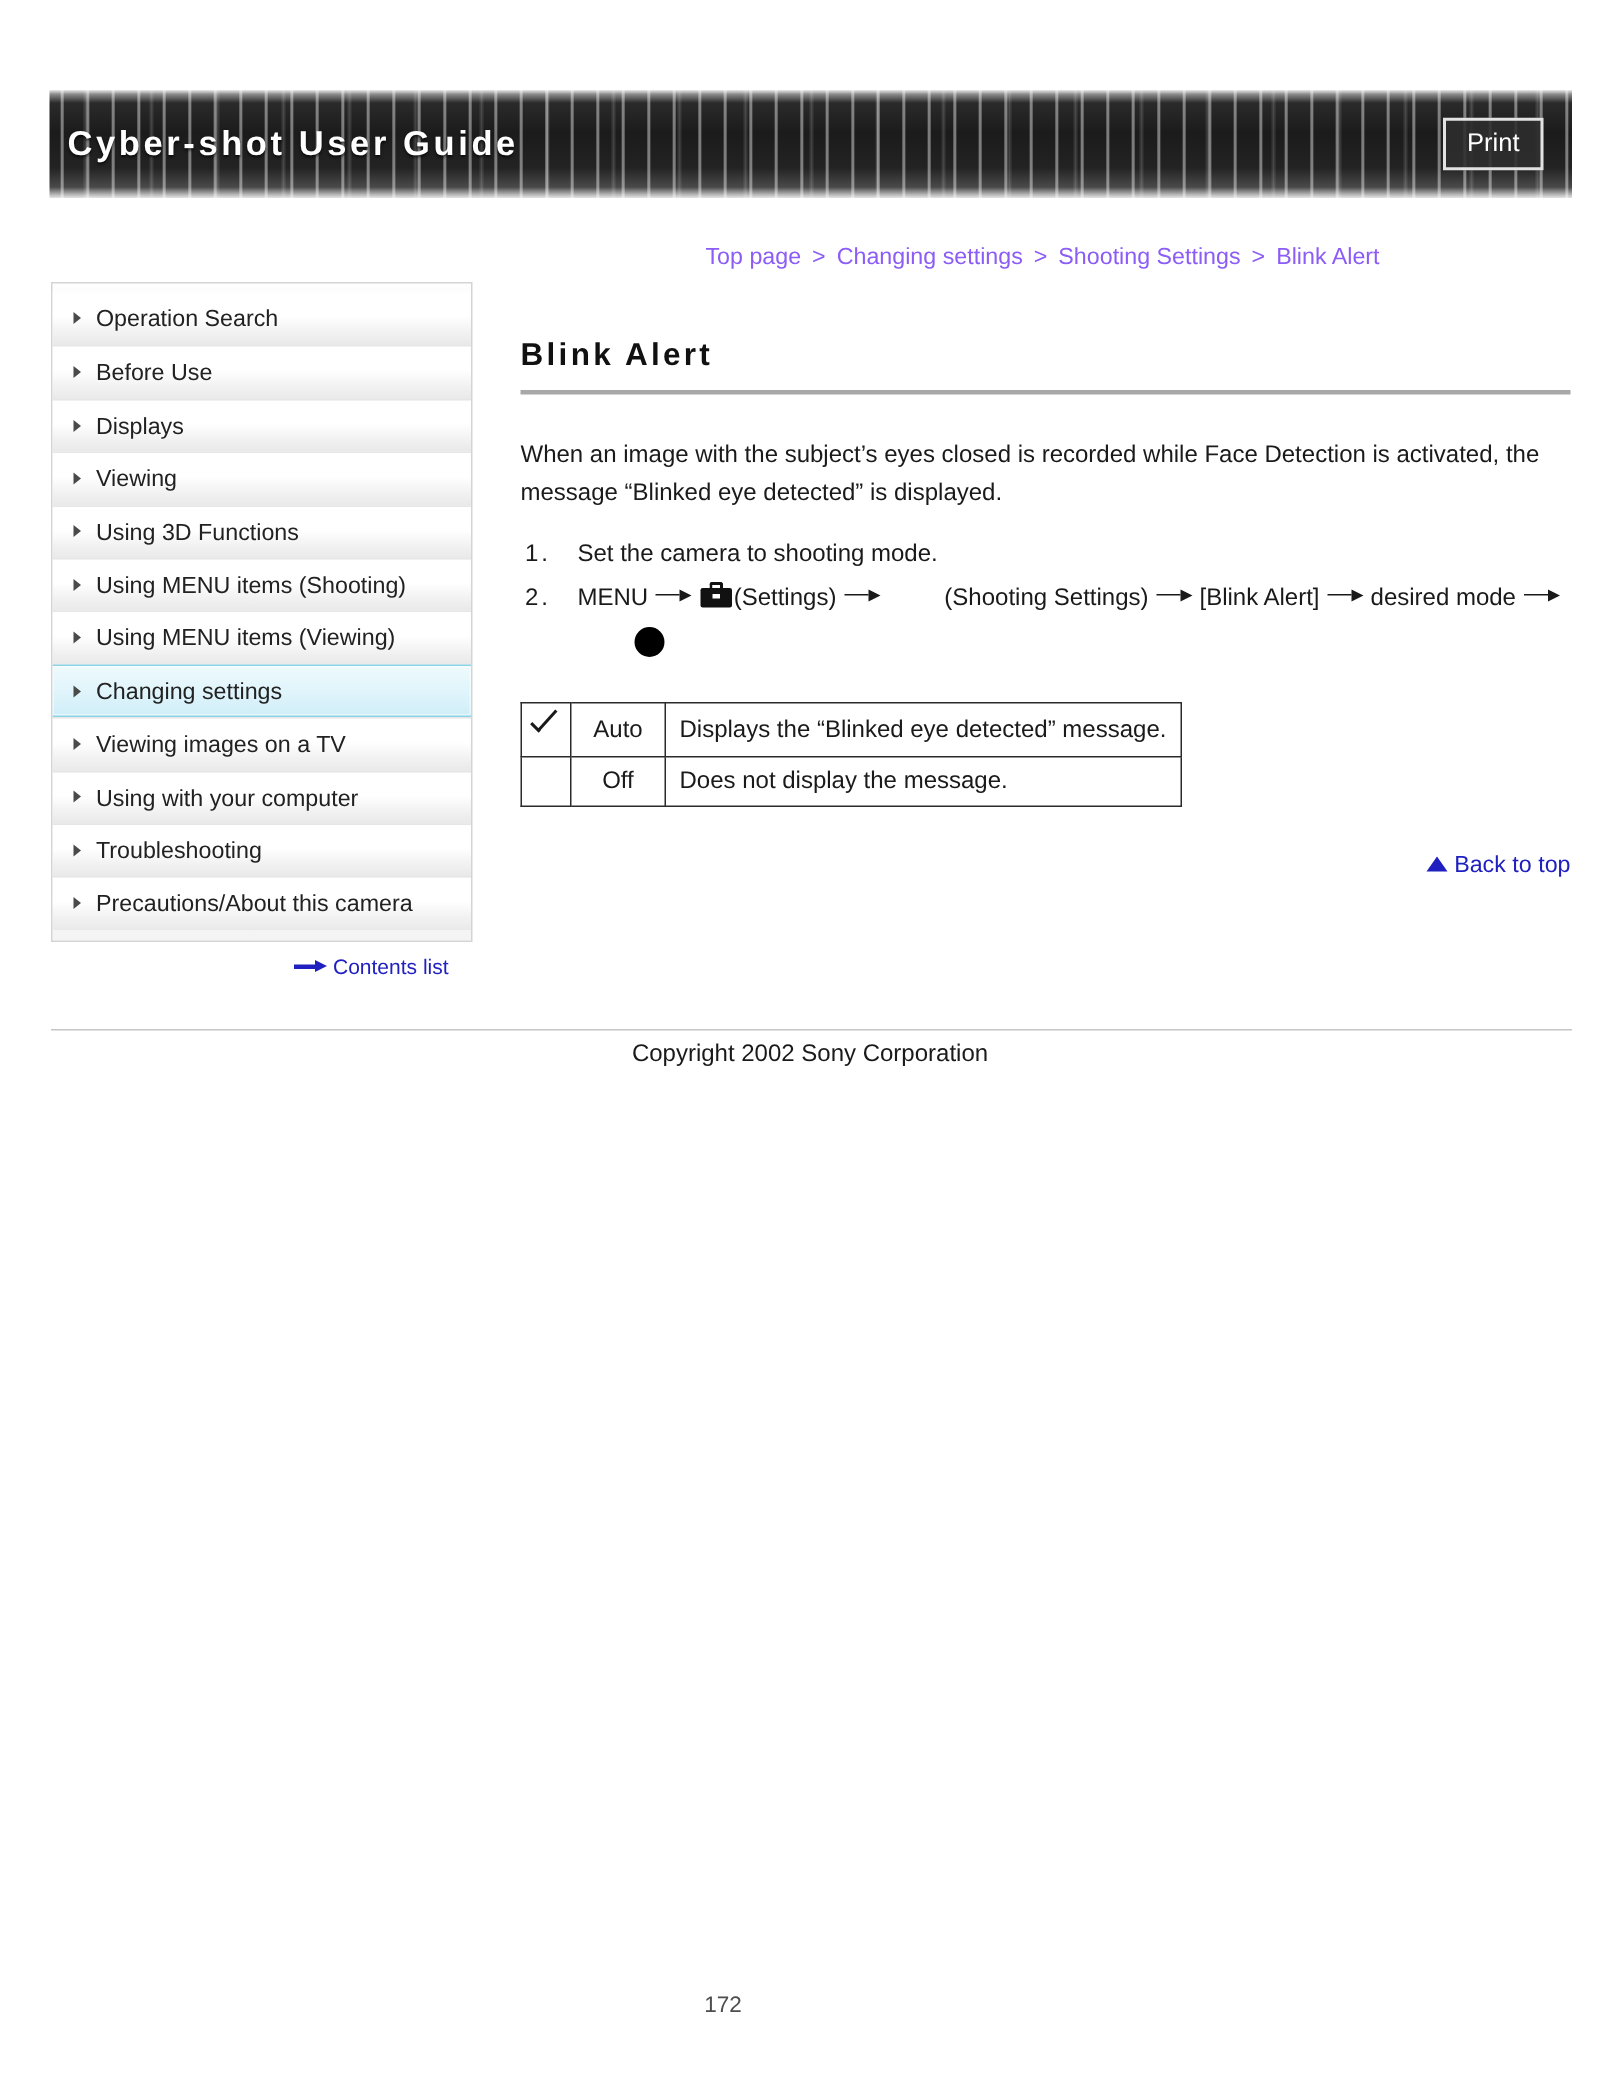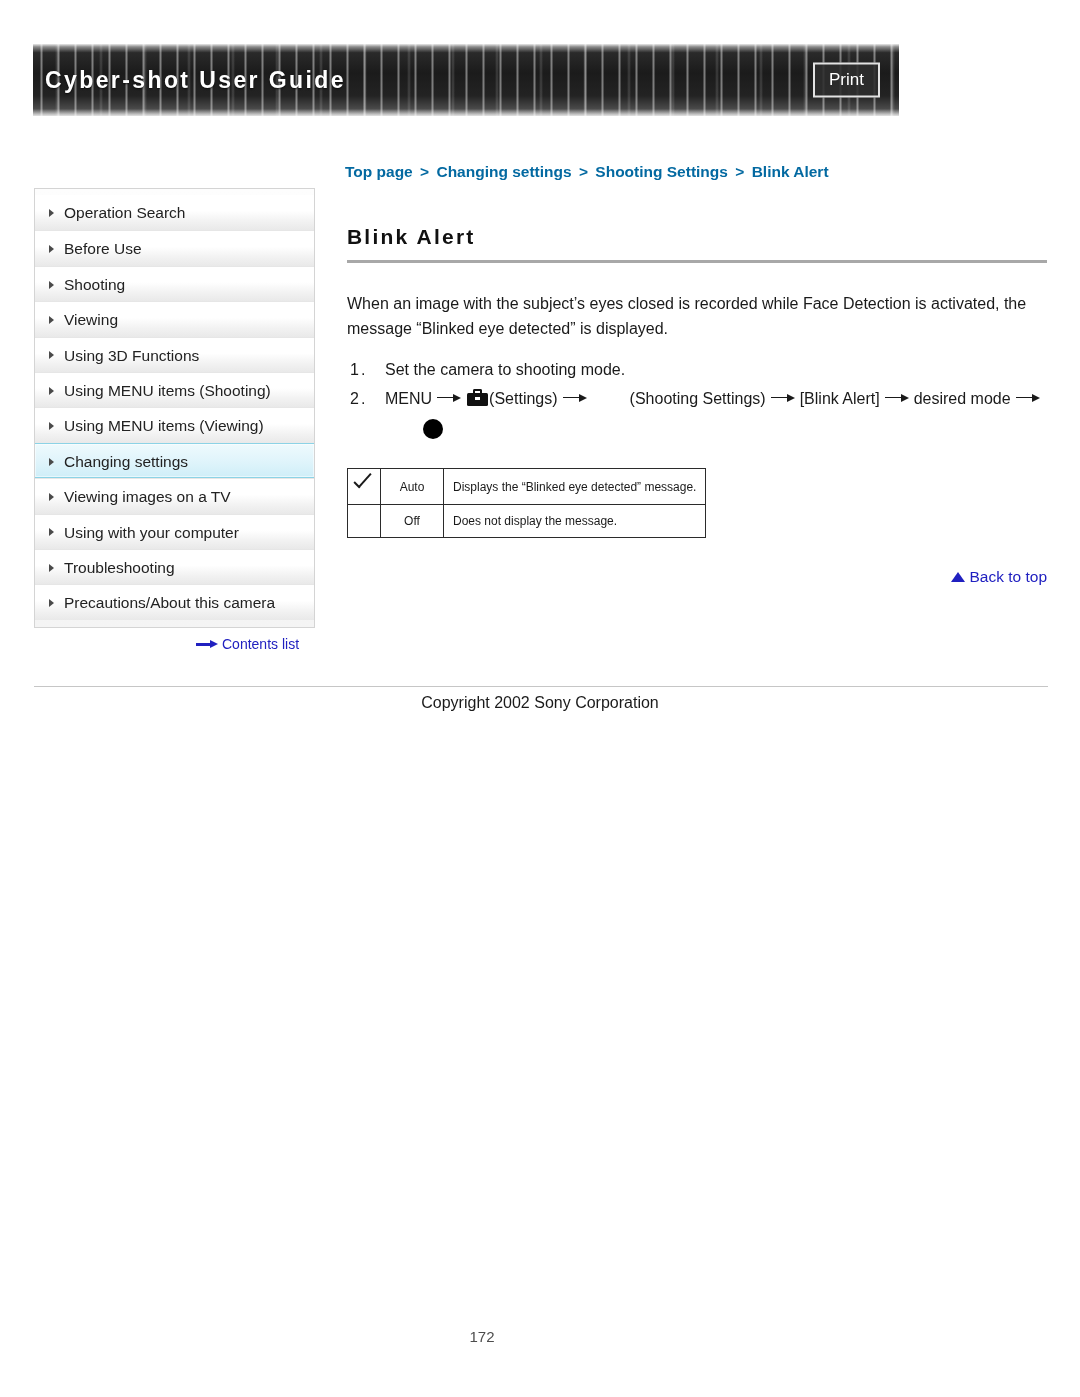--- a/index.html
+++ b/index.html
@@ -13,22 +13,22 @@
     position: relative;
     font-family: "Liberation Sans", sans-serif;
     color: #1a1a1a;
     -webkit-font-smoothing: antialiased;
   }
 
   
   #header-banner {
     position: absolute;
     left: 33px;
-    top: 44px;
-    width: 866px;
+    top: 60px;
+    width: 1015px;
     height: 72px;
     overflow: hidden;
     background:
       repeating-linear-gradient(
         to right,
         rgba(255,255,255,0.00) 0px,
         rgba(255,255,255,0.00) 7px,
         rgba(255,255,255,0.42) 8px,
         rgba(255,255,255,0.42) 9px,
         rgba(255,255,255,0.00) 10px,
@@ -81,25 +81,24 @@
     box-sizing: border-box;
     cursor: pointer;
   }
 
   
   #breadcrumb {
     position: absolute;
     left: 345px;
     top: 163px;
     width: 700px;
-    text-align: left;
+    text-align: center;
     font-size: 15.5px;
-    color: #0369a1;
-    white-space: nowrap;
-    font-weight: bold;
+    color: #8b5cf6;
+    white-space: nowrap;
   }
   #breadcrumb .crumb { cursor: pointer; }
   #breadcrumb .sep { padding: 0 3px; }
 
   
   #sidebar {
     position: absolute;
     left: 34px;
     top: 188px;
     width: 281px;
@@ -287,21 +286,21 @@
   .step-sub {
     display: block;
     padding-left: 38px;
     line-height: 29px;
   }
 
   
   #options-table {
     border-collapse: collapse;
     margin-top: 26px;
-    font-size: 12px;
+    font-size: 16px;
   }
   #options-table td {
     border: 1.6px solid #2b2b2b;
     padding: 5px 9px;
     color: #1a1a1a;
     vertical-align: middle;
     line-height: 22px;
   }
   #options-table td.check-cell {
     width: 20px;
@@ -409,21 +408,21 @@
 </div>
 
 <div id="sidebar">
   <div class="side-item">
     <span class="side-bullet"></span><span>Operation Search</span>
   </div>
   <div class="side-item">
     <span class="side-bullet"></span><span>Before Use</span>
   </div>
   <div class="side-item">
-    <span class="side-bullet"></span><span>Shooting</span>
+    <span class="side-bullet"></span><span>Displays</span>
   </div>
   <div class="side-item">
     <span class="side-bullet"></span><span>Viewing</span>
   </div>
   <div class="side-item">
     <span class="side-bullet"></span><span>Using 3D Functions</span>
   </div>
   <div class="side-item">
     <span class="side-bullet"></span><span>Using MENU items (Shooting)</span>
   </div>

